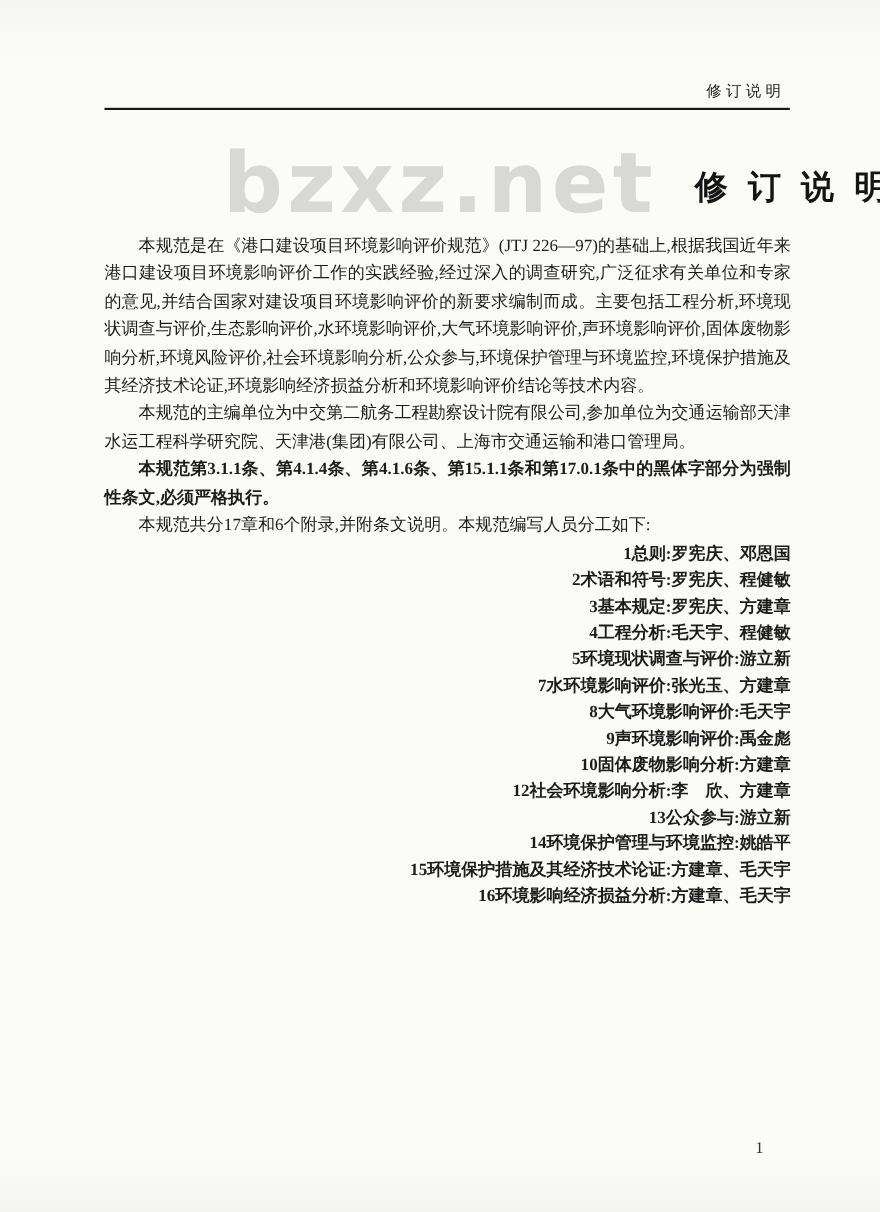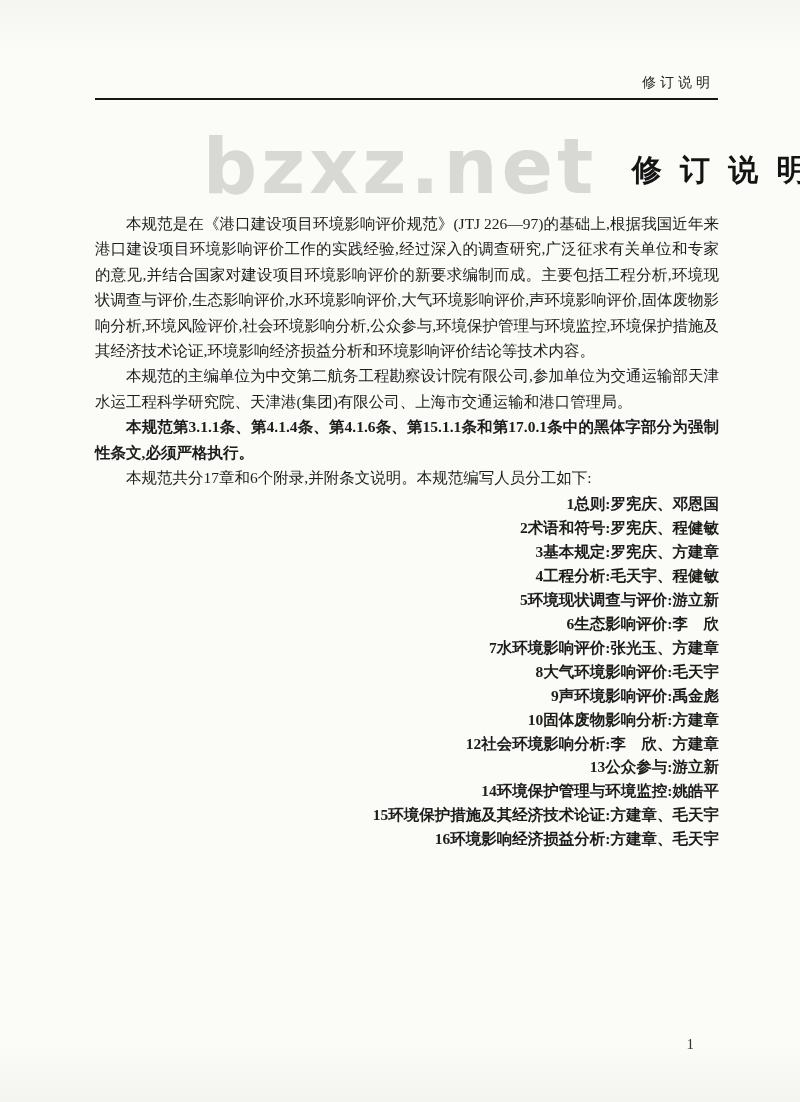--- a/index.html
+++ b/index.html
@@ -75,21 +75,20 @@
     <p class="para">本规范的主编单位为中交第二航务工程勘察设计院有限公司,参加单位为交通运输部天津水运工程科学研究院、天津港(集团)有限公司、上海市交通运输和港口管理局。</p>
     <p class="para bold-note">本规范第3.1.1条、第4.1.4条、第4.1.6条、第15.1.1条和第17.0.1条中的黑体字部分为强制性条文,必须严格执行。</p>
     <p class="para">本规范共分17章和6个附录,并附条文说明。本规范编写人员分工如下:</p>
 
     <div class="list">
       <div class="list-row"><span class="num">1</span><span class="txt">总则:罗宪庆、邓恩国</span></div>
       <div class="list-row"><span class="num">2</span><span class="txt">术语和符号:罗宪庆、程健敏</span></div>
       <div class="list-row"><span class="num">3</span><span class="txt">基本规定:罗宪庆、方建章</span></div>
       <div class="list-row"><span class="num">4</span><span class="txt">工程分析:毛天宇、程健敏</span></div>
       <div class="list-row"><span class="num">5</span><span class="txt">环境现状调查与评价:游立新</span></div>
-      <div class="list-row"><span class="num">6</span><span class="txt">生态影响评价:李　欣</span></div>
       <div class="list-row"><span class="num">7</span><span class="txt">水环境影响评价:张光玉、方建章</span></div>
       <div class="list-row"><span class="num">8</span><span class="txt">大气环境影响评价:毛天宇</span></div>
       <div class="list-row"><span class="num">9</span><span class="txt">声环境影响评价:禹金彪</span></div>
       <div class="list-row"><span class="num">10</span><span class="txt">固体废物影响分析:方建章</span></div>
       <div class="list-row"><span class="num">12</span><span class="txt">社会环境影响分析:李　欣、方建章</span></div>
       <div class="list-row"><span class="num">13</span><span class="txt">公众参与:游立新</span></div>
       <div class="list-row"><span class="num">14</span><span class="txt">环境保护管理与环境监控:姚皓平</span></div>
       <div class="list-row"><span class="num">15</span><span class="txt">环境保护措施及其经济技术论证:方建章、毛天宇</span></div>
       <div class="list-row"><span class="num">16</span><span class="txt">环境影响经济损益分析:方建章、毛天宇</span></div>
     </div>

